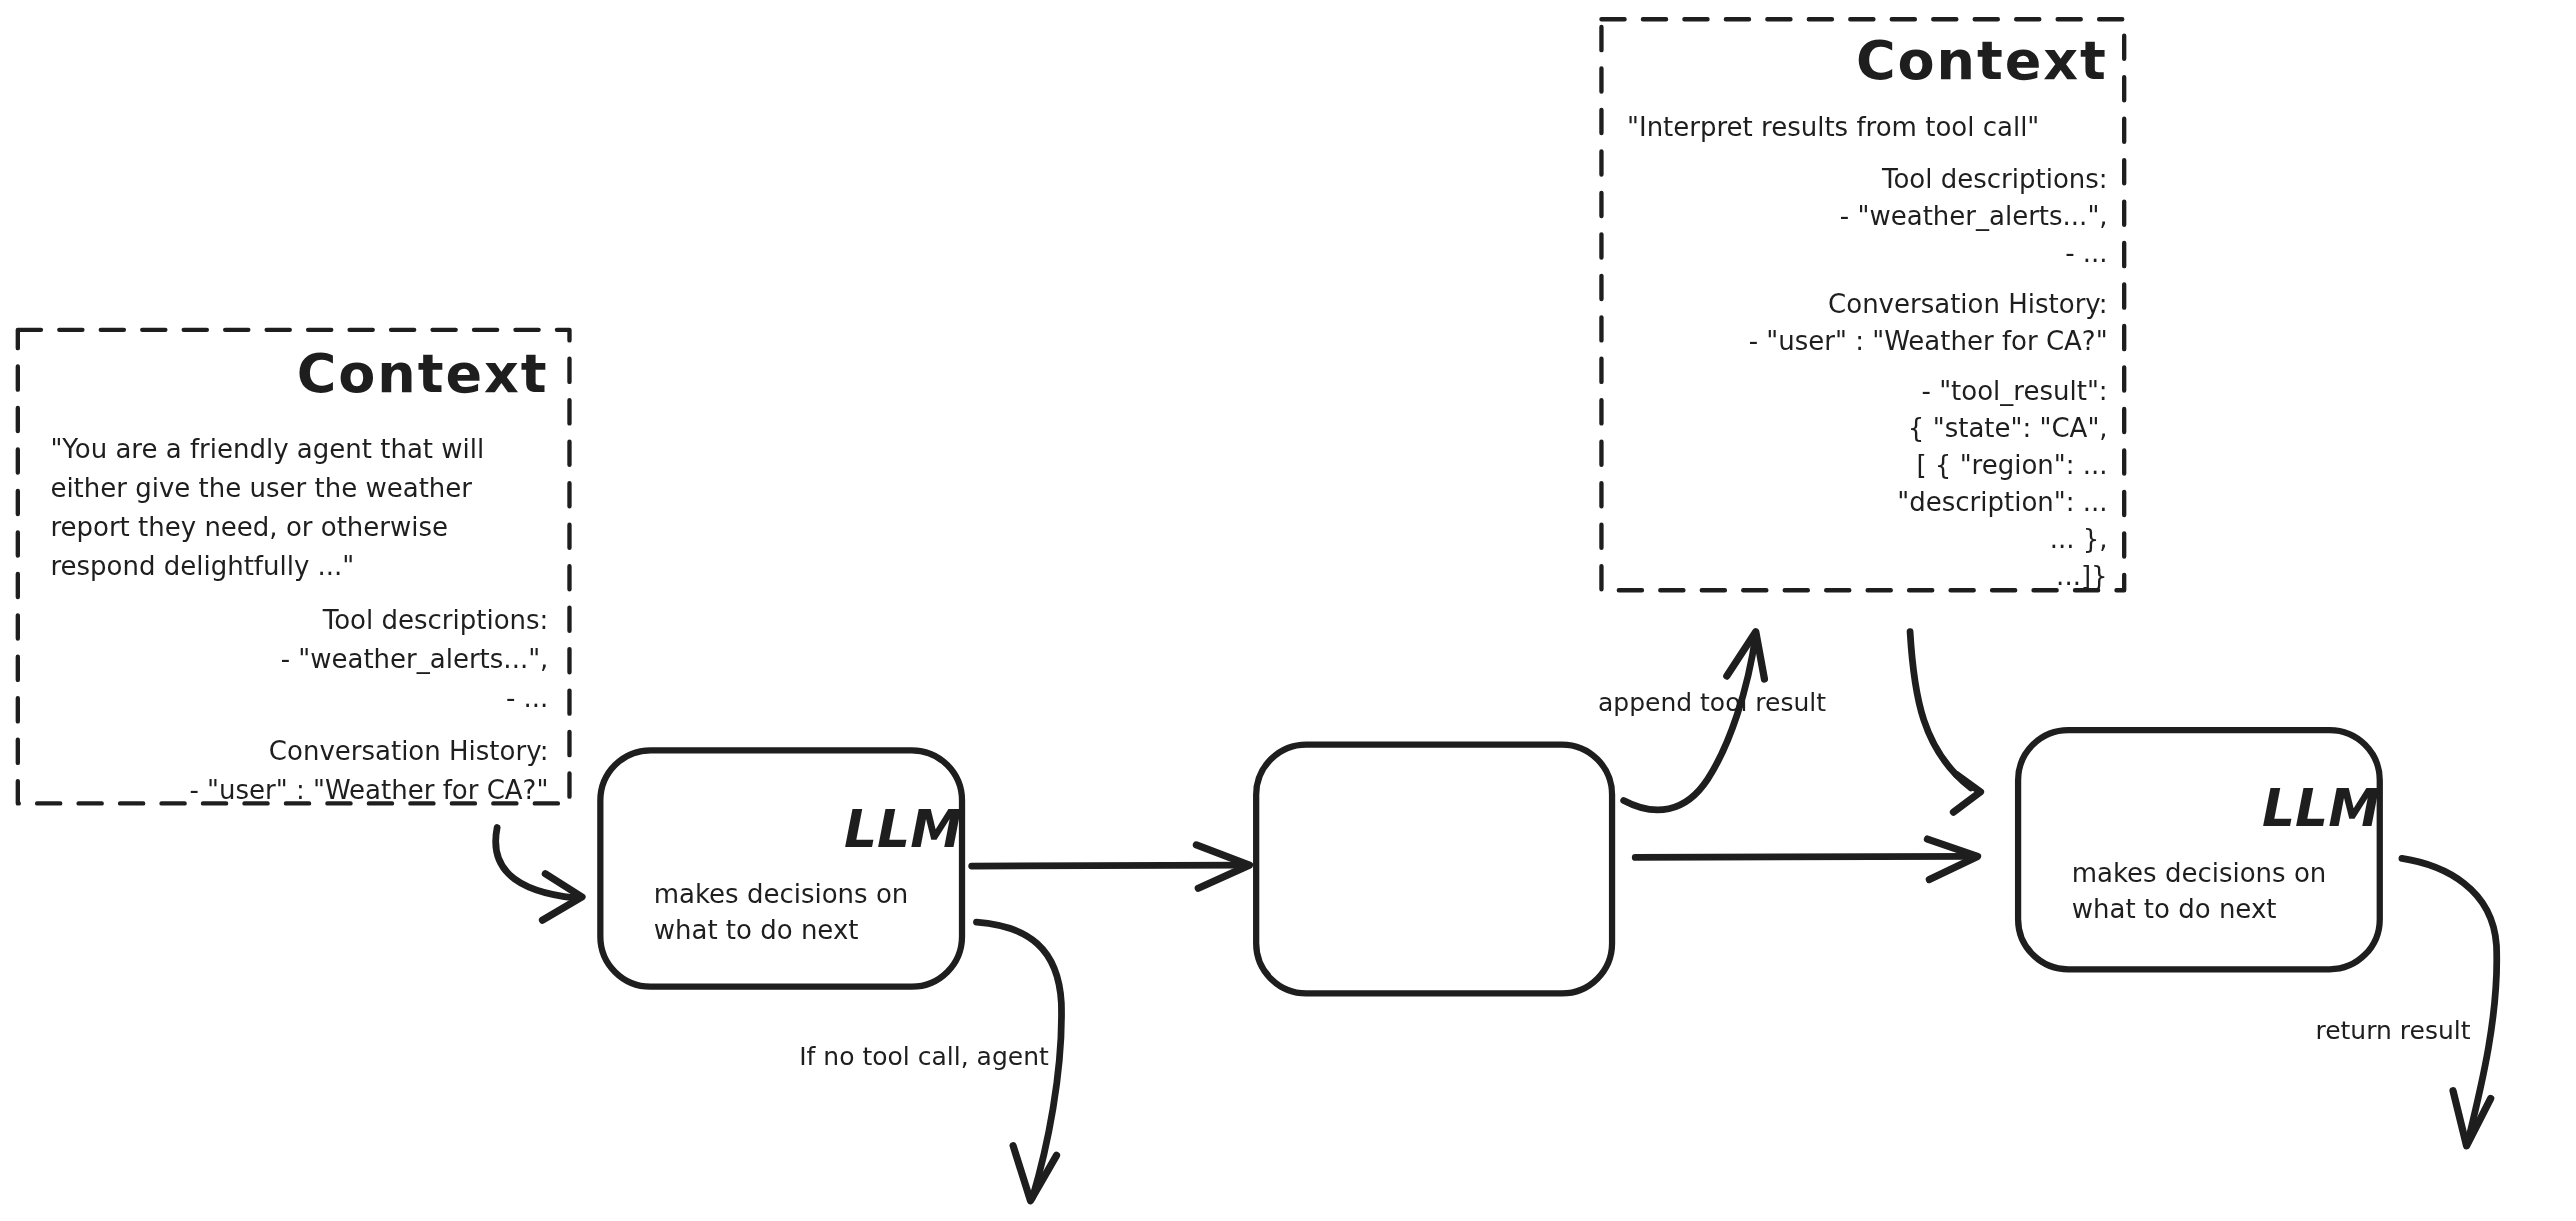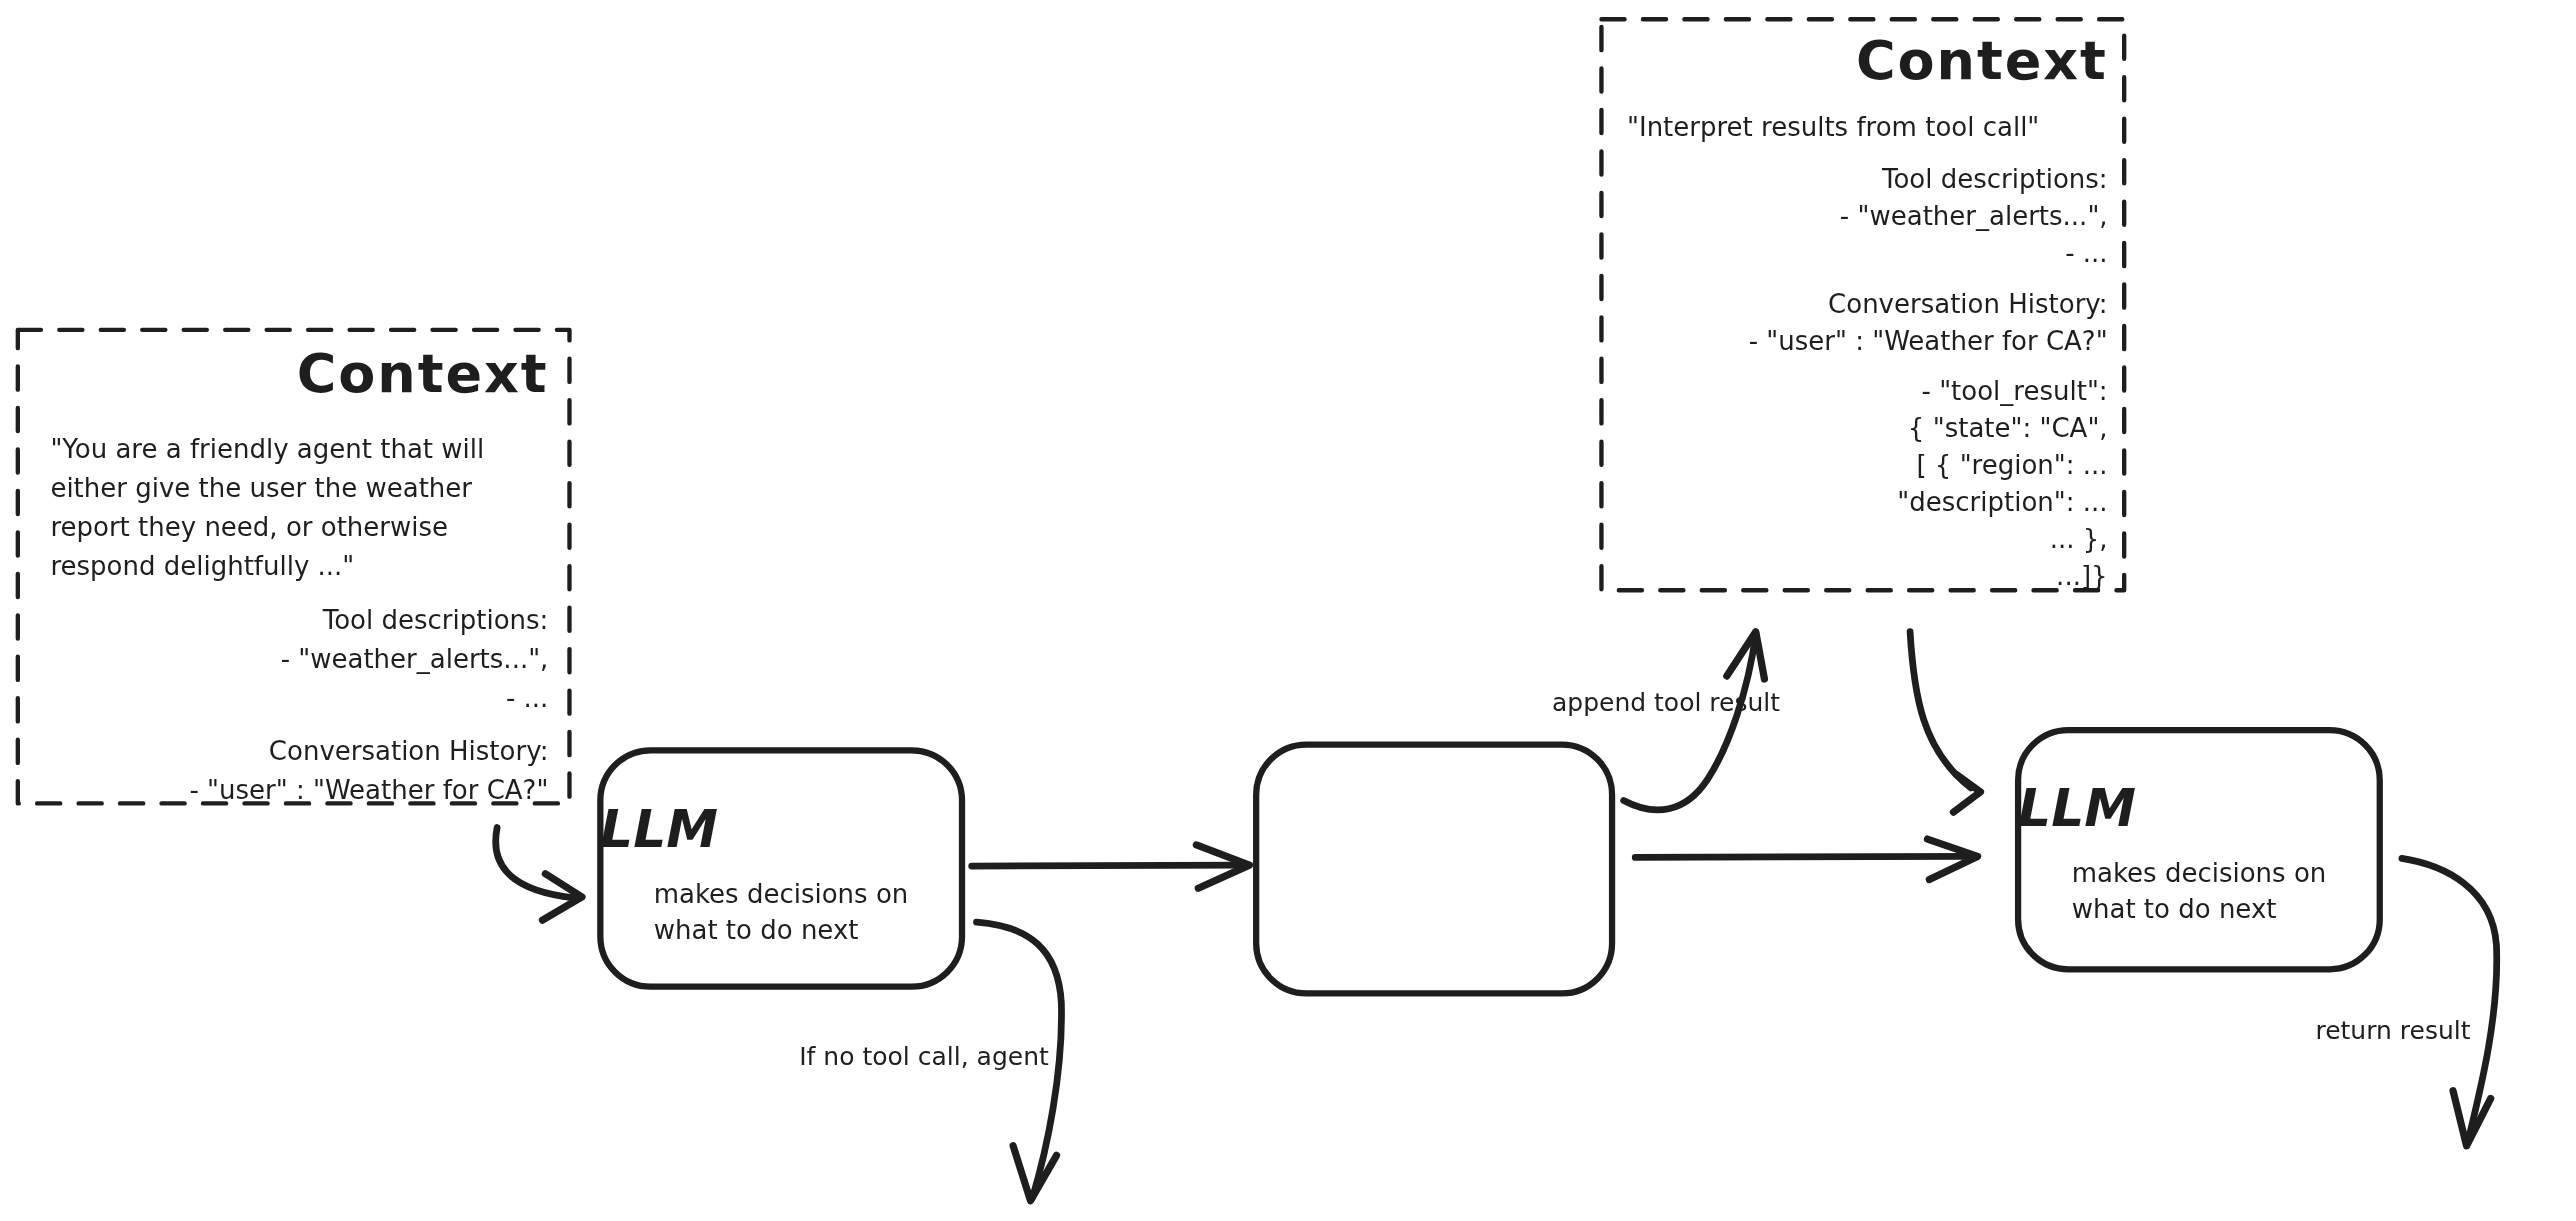--- a/index.html
+++ b/index.html
@@ -51,21 +51,21 @@
   .para { margin: 0; }
   .para + .para { margin-top: 14.5px; text-align: right; }
   .para.tight { margin-top: 12.5px; }
 
   .node {
     position: absolute;
     box-sizing: border-box;
     padding-top: 48px;
   }
   .node-title {
-    text-align: left;
+    text-align: right;
     font-size: 52px;
     font-weight: 700;
   }
   .node-title.slant { font-style: italic; }
   .node-sub {
     width: max-content;
     margin: 17.4px auto 0;
     text-align: left;
   }
   .node-sub .sub-line {
@@ -173,18 +173,18 @@
 
 
   <div class="node" style="left:2018px; top:730px; width:362px; height:239px;">
     <div class="node-title slant">LLM</div>
     <div class="node-sub">
       <div class="sub-line">makes decisions on</div>
       <div class="sub-line">what to do next</div>
     </div>
   </div>
 
-  <div class="edge-label" style="left:1666px; top:702px;">append tool result</div>
+  <div class="edge-label" style="left:1712px; top:702px;">append tool result</div>
   <div class="edge-label" style="left:924px; top:1056px;">If no tool call, agent</div>
   <div class="edge-label" style="left:2393px; top:1030px;">return result</div>
 
 </div>
 
 
 </body></html>

